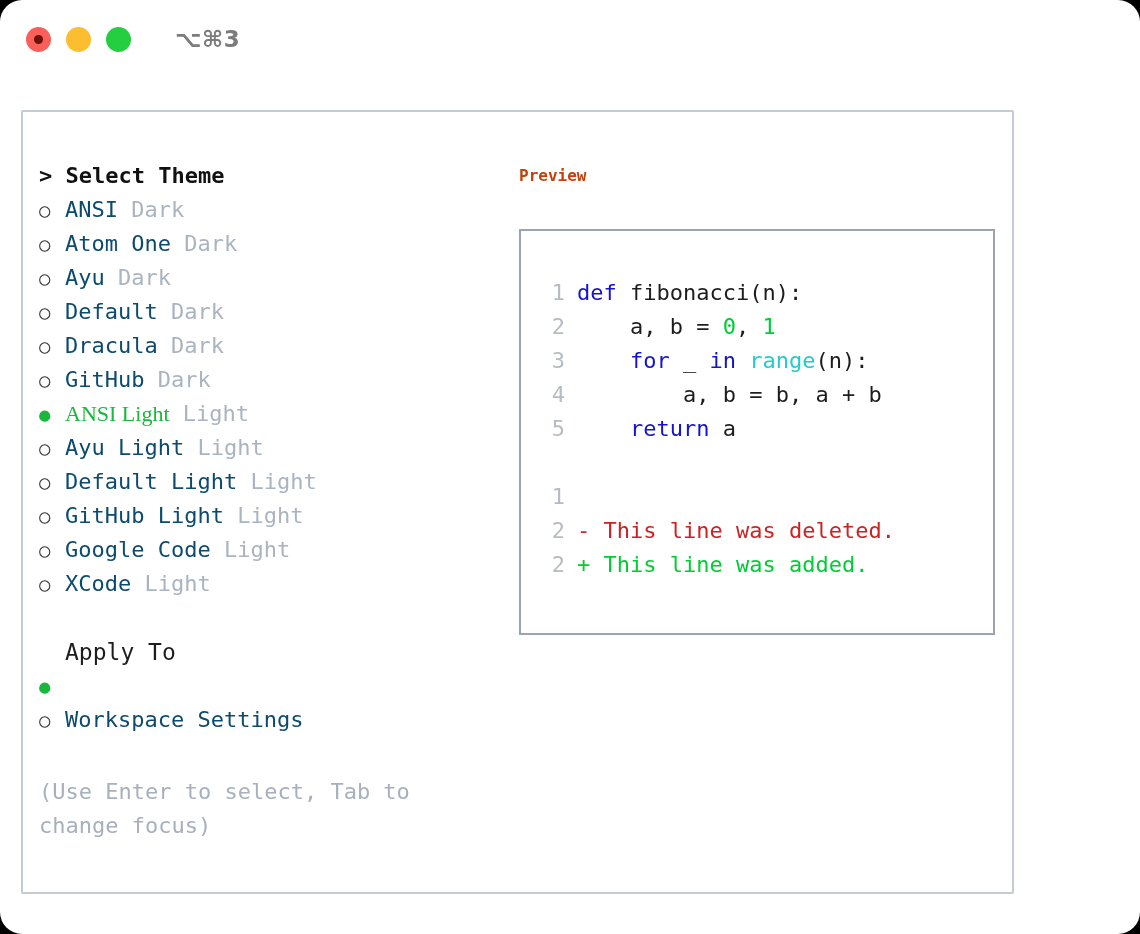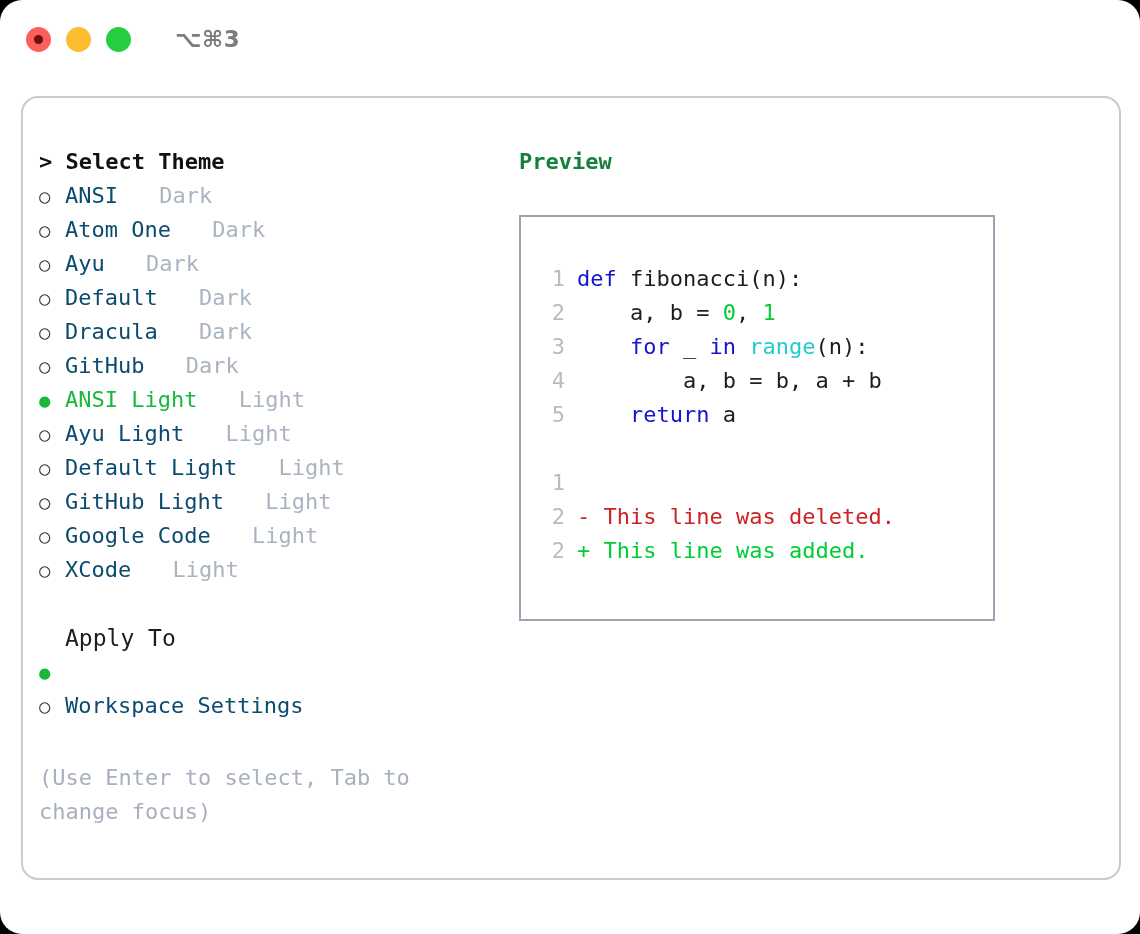--- a/index.html
+++ b/index.html
@@ -53,25 +53,25 @@
     font-family: "DejaVu Sans", sans-serif;
     font-size: 23px;
     font-weight: bold;
     color: #7c7c7c;
     letter-spacing: 0.5px;
   }
 
   
   .card {
     position: absolute;
-    left: 21px; top: 96px;
-    width: 1100px;
+    left: 21px; top: 110px;
+    width: 993px;
     height: 784px;
     border: 2px solid #c5cad3;
-    border-radius: 17px;
+    border-radius: 2px;
     box-sizing: border-box;
     background: #ffffff;
   }
 
   .columns {
     display: flex;
     padding: 47px 0 0 16px;
     box-sizing: border-box;
   }
   .col-left  { width: 460px; flex: none; }
@@ -93,45 +93,45 @@
     white-space: pre;
   }
   .marker {
     width: 26px;
     flex: none;
     color: #3a3a3a;
     font-size: 19px;
   }
   .marker.sel   { color: #18b83c; font-size: 19px; }
   .row .label   { color: #0c4a6e; }
-  .row.selected .label { color: #18b83c; }
-  .row .suffix  { color: #aab4c0; margin-left: 28px; }
+  .row.selected .label { color: #18b83c; font-family: Liberation Serif, serif; }
+  .row .suffix  { color: #aab4c0; }
 
   .group-title {
     font-size: 23px;
     color: #1d1d1d;
     line-height: 34px;
     white-space: pre;
     padding-left: 26px;
   }
   .spacer-lg { height: 34px; }
 
   .hint {
     margin-top: 38px;
     font-size: 22px;
     line-height: 34px;
     color: #a8b0bd;
     width: 412px;
   }
 
   
   .preview-title {
-    font-size: 22px;
+    font-size: 16px;
     font-weight: bold;
-    color: #15803d;
+    color: #c2410c;
     line-height: 34px;
     white-space: pre;
   }
   .code-box {
     margin-top: 36px;
     width: 476px;
     height: 406px;
     border: 2px solid #9aa5b1;
     box-sizing: border-box;
     padding: 45px 0 0 14px;

